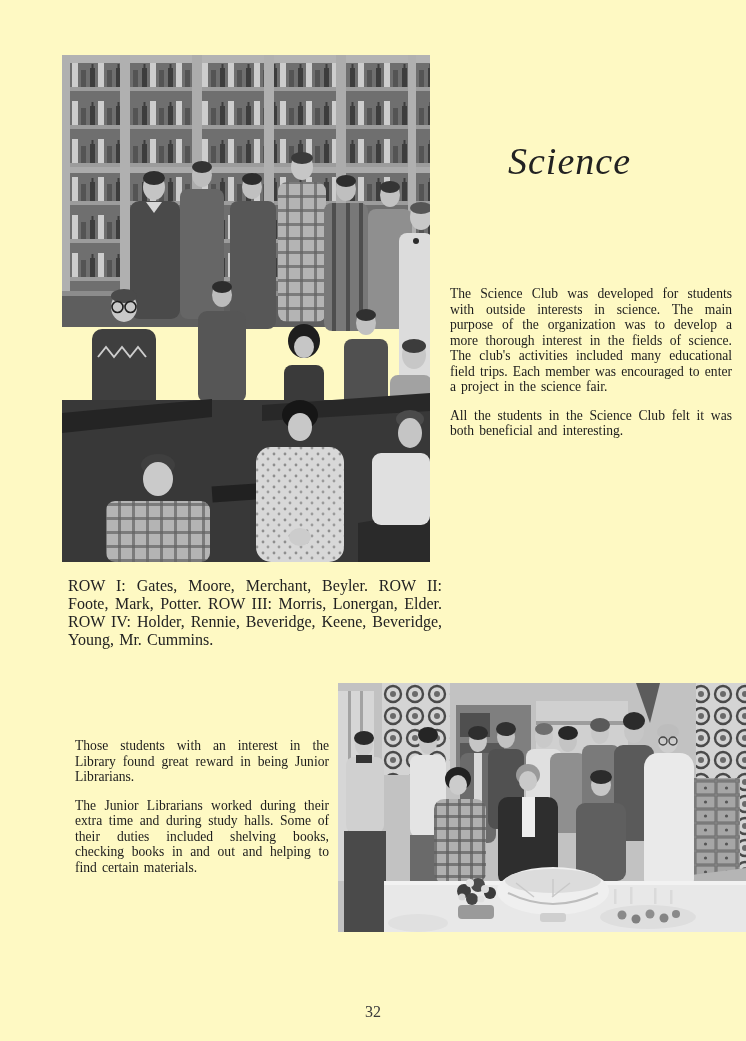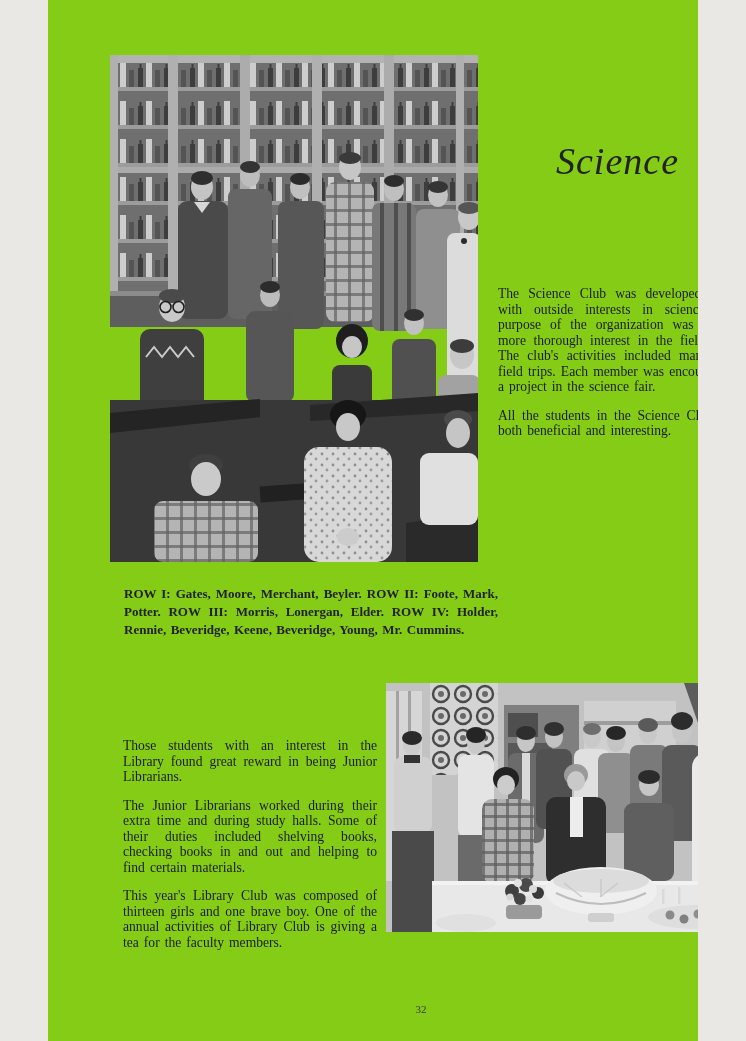--- a/index.html
+++ b/index.html
@@ -1,18 +1,18 @@
 <!DOCTYPE html>
 <html><head>
 <meta charset="utf-8">
 <style>
   html,body { margin:0; padding:0; background:#e9e8e4; }
   .page {
-    position:relative; width:650px; height:1041px; margin:0 auto;
-    background:#84cc16; overflow:hidden;
+    position:relative; width:746px; height:1041px; margin:0 auto;
+    background:#fef9c3; overflow:hidden;
     font-family:"Liberation Serif", serif; color:#1e1e1e;
   }
   .photo { position:absolute; display:block; }
   #photo-science { left:62px; top:55px; width:368px; height:507px; }
   #photo-library { left:338px; top:683px; width:408px; height:249px; }
 
   .heading {
     position:absolute; font-style:italic; font-weight:400;
     font-size:38px; letter-spacing:1px; color:#222; margin:0;
   }
@@ -21,29 +21,29 @@
 
   .bodytext {
     position:absolute; font-size:13.6px; line-height:15.5px;
     text-align:justify; word-spacing:1.6px; color:#1c1c1c;
   }
   #science-text { left:437px; top:273px; width:308px; }
   #library-text { left:62px; top:725px; width:280px; }
   .bodytext p { margin:13px; }
 
   .caption {
-    position:absolute; font-size:13px; line-height:18px;
-    text-align:justify; word-spacing:1.2px; color:#222; margin:16px;font-weight:bold;
+    position:absolute; font-size:16px; line-height:18px;
+    text-align:justify; word-spacing:1.2px; color:#222; margin:8px;
   }
   #caption-science { left:60px; top:569px; width:374px; }
   #caption-library { left:338px; top:946px; width:401px; }
 
   .pagenum {
     position:absolute; left:0; top:1003px; width:746px;
-    text-align:center; font-size:11px; color:#3a3a3a;
+    text-align:center; font-size:16px; color:#3a3a3a;
   }
 </style>
 </head>
 <body>
 
 <div class="page">
 
   <svg id="photo-science" class="photo" role="img" viewBox="0 0 368 507" preserveAspectRatio="none" xmlns="http://www.w3.org/2000/svg" aria-label="Black-and-white photograph of Science Club students standing and seated at desks in a chemistry lab with glass cabinets full of bottles">
     <defs>
       <pattern id="bottles" width="26" height="38" patternUnits="userSpaceOnUse">
@@ -277,19 +277,18 @@
       <circle cx="312" cy="231" r="4.5" fill="#8e8e8e"></circle>
         <circle cx="326" cy="235" r="4.5" fill="#858585"></circle>
       <circle cx="338" cy="231" r="4" fill="#8a8a8a"></circle>
     </g>
     <ellipse cx="80" cy="240" rx="30" ry="9" fill="#e0e0e0"></ellipse>
   </svg>
 
   <div class="bodytext" id="library-text">
     <p>Those students with an interest in the Library found great reward in being Junior Librarians.</p>
     <p>The Junior Librarians worked during their extra time and during study halls.  Some of their duties included shelving books, checking books in and out and helping to find certain materials.</p>
-    <p>This year's Library Club was composed of thirteen girls and one brave boy.  One of the annual activities of Library Club is giving a tea for the faculty members.</p>
   </div>
 
 
   <div class="pagenum">32</div>
 
 </div>
 
 </body></html>

